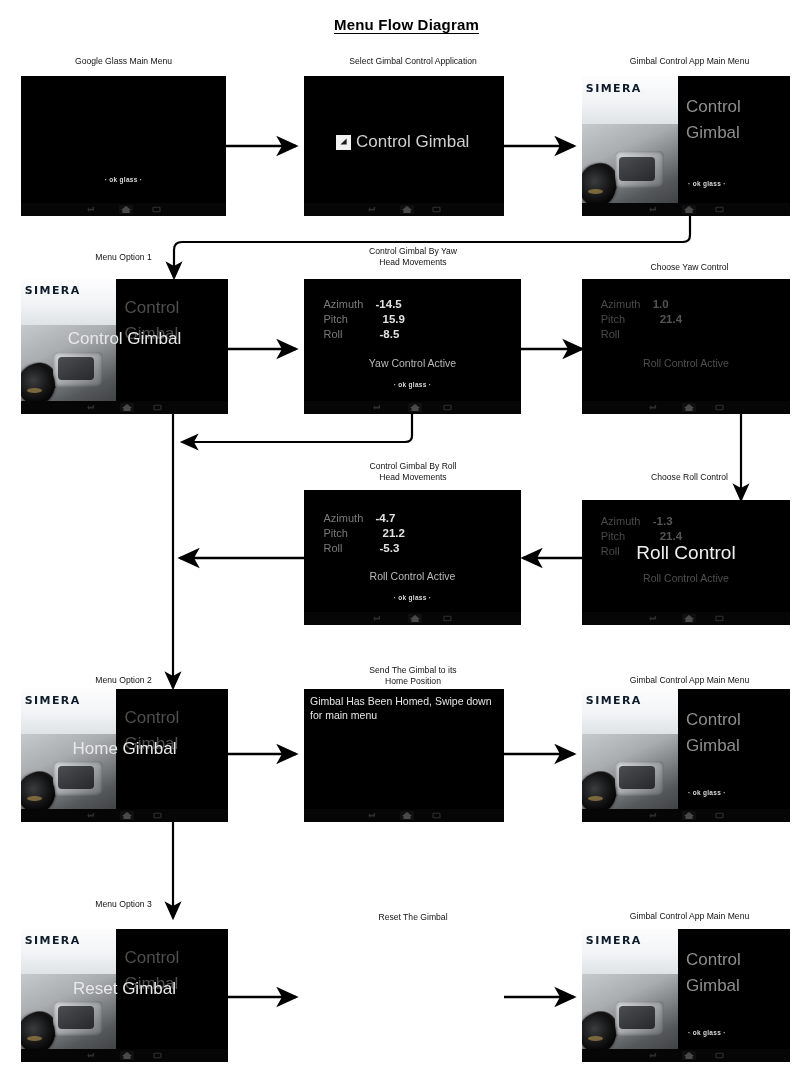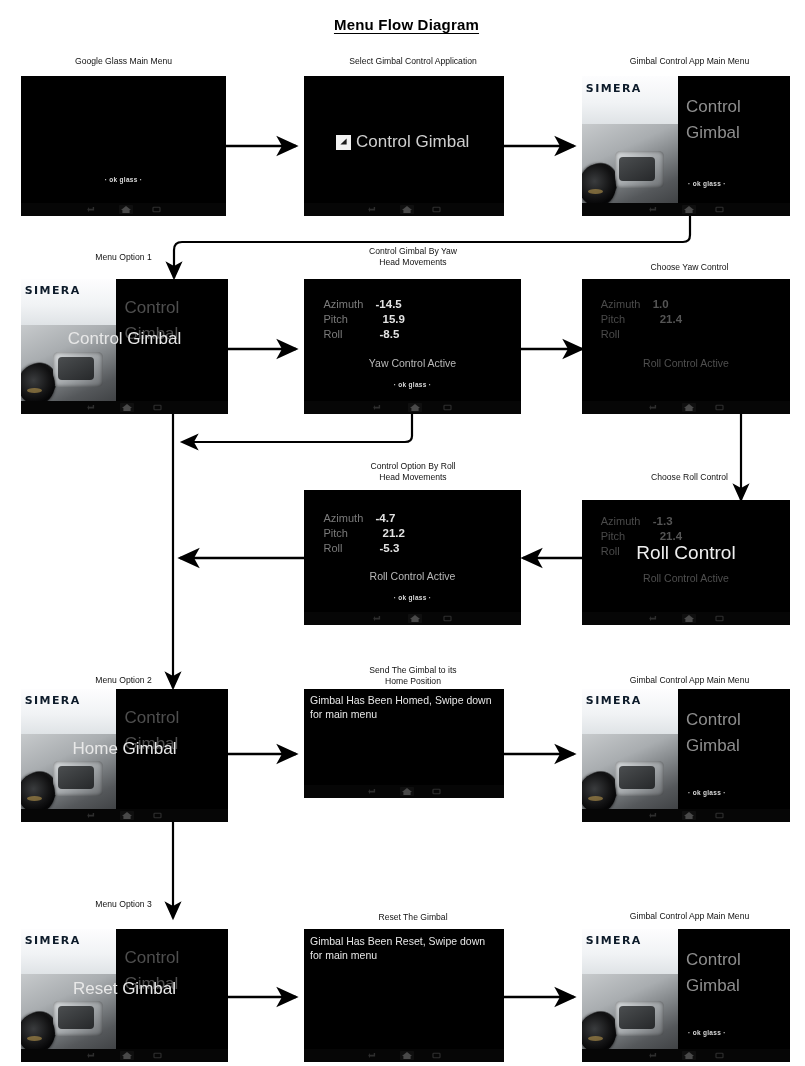--- a/index.html
+++ b/index.html
@@ -364,21 +364,21 @@
           </svg>
       </i>
       <i class="nav-recent">
         <svg class="nav-glyph" viewBox="0 0 10 8">
             <rect x="1" y="1.4" width="8" height="5.2" rx="0.8" fill="none" stroke="#8a8a8a" stroke-width="1.3"></rect>
           </svg>
       </i>
     </div>
   </div>
 
-  <div class="caption" style="left:300px;top:449px;width:218px;">Control Option By Roll
+  <div class="caption" style="left:300px;top:449px;width:218px;">Control Gimbal By Roll
 Head Movements</div>
   <div class="caption" style="left:578px;top:460px;width:215px;">Choose Roll Control</div>
 
   <div class="screen" style="left:300px;top:478px;width:217px;height:135px;">
     <div class="telem" style="top:16%;">
       <div class="telem-row">
         <span class="telem-k">Azimuth</span>
         <span class="telem-v">-4.7</span>
       </div>
       <div class="telem-row">
@@ -476,21 +476,21 @@
           </svg>
       </i>
       <i class="nav-recent">
         <svg class="nav-glyph" viewBox="0 0 10 8">
             <rect x="1" y="1.4" width="8" height="5.2" rx="0.8" fill="none" stroke="#8a8a8a" stroke-width="1.3"></rect>
           </svg>
       </i>
     </div>
   </div>
 
-  <div class="screen" style="left:300px;top:677px;width:200px;height:109px;">
+  <div class="screen" style="left:300px;top:677px;width:200px;height:133px;">
     <div class="msg">Gimbal Has Been Homed, Swipe down for main menu</div>
     <div class="navbar">
       <i class="nav-back">
         <svg class="nav-glyph" viewBox="0 0 10 8">
             <path d="M8 1 L8 5 L2 5 L2 7 L0.2 4 L2 1.2 L2 3 L6.4 3 L6.4 1 Z" fill="#8a8a8a"></path>
           </svg>
       </i>
       <i class="nav-home">
         <svg class="nav-glyph" viewBox="0 0 14 9">
             <path d="M7 1 L12 5 L10.6 5 L10.6 8 L3.4 8 L3.4 5 L2 5 Z" fill="#9a9a9a"></path>
@@ -563,40 +563,20 @@
           </svg>
       </i>
       <i class="nav-recent">
         <svg class="nav-glyph" viewBox="0 0 10 8">
             <rect x="1" y="1.4" width="8" height="5.2" rx="0.8" fill="none" stroke="#8a8a8a" stroke-width="1.3"></rect>
           </svg>
       </i>
     </div>
   </div>
 
-  <div class="screen" style="left:300px;top:917px;width:200px;height:133px;">
-    <div class="msg">Gimbal Has Been Reset, Swipe down for main menu</div>
-    <div class="navbar">
-      <i class="nav-back">
-        <svg class="nav-glyph" viewBox="0 0 10 8">
-            <path d="M8 1 L8 5 L2 5 L2 7 L0.2 4 L2 1.2 L2 3 L6.4 3 L6.4 1 Z" fill="#8a8a8a"></path>
-          </svg>
-      </i>
-      <i class="nav-home">
-        <svg class="nav-glyph" viewBox="0 0 14 9">
-            <path d="M7 1 L12 5 L10.6 5 L10.6 8 L3.4 8 L3.4 5 L2 5 Z" fill="#9a9a9a"></path>
-          </svg>
-      </i>
-      <i class="nav-recent">
-        <svg class="nav-glyph" viewBox="0 0 10 8">
-            <rect x="1" y="1.4" width="8" height="5.2" rx="0.8" fill="none" stroke="#8a8a8a" stroke-width="1.3"></rect>
-          </svg>
-      </i>
-    </div>
-  </div>
 
   <div class="screen" style="left:578px;top:917px;width:208px;height:133px;">
     <div class="logo-panel">
       <div class="logo-top"></div>
       <div class="logo-simera">SIMERA</div>
       <div class="logo-tag">technology group</div>
       <div class="gimbal">
           <div class="lens"></div>
         </div>
     </div>

